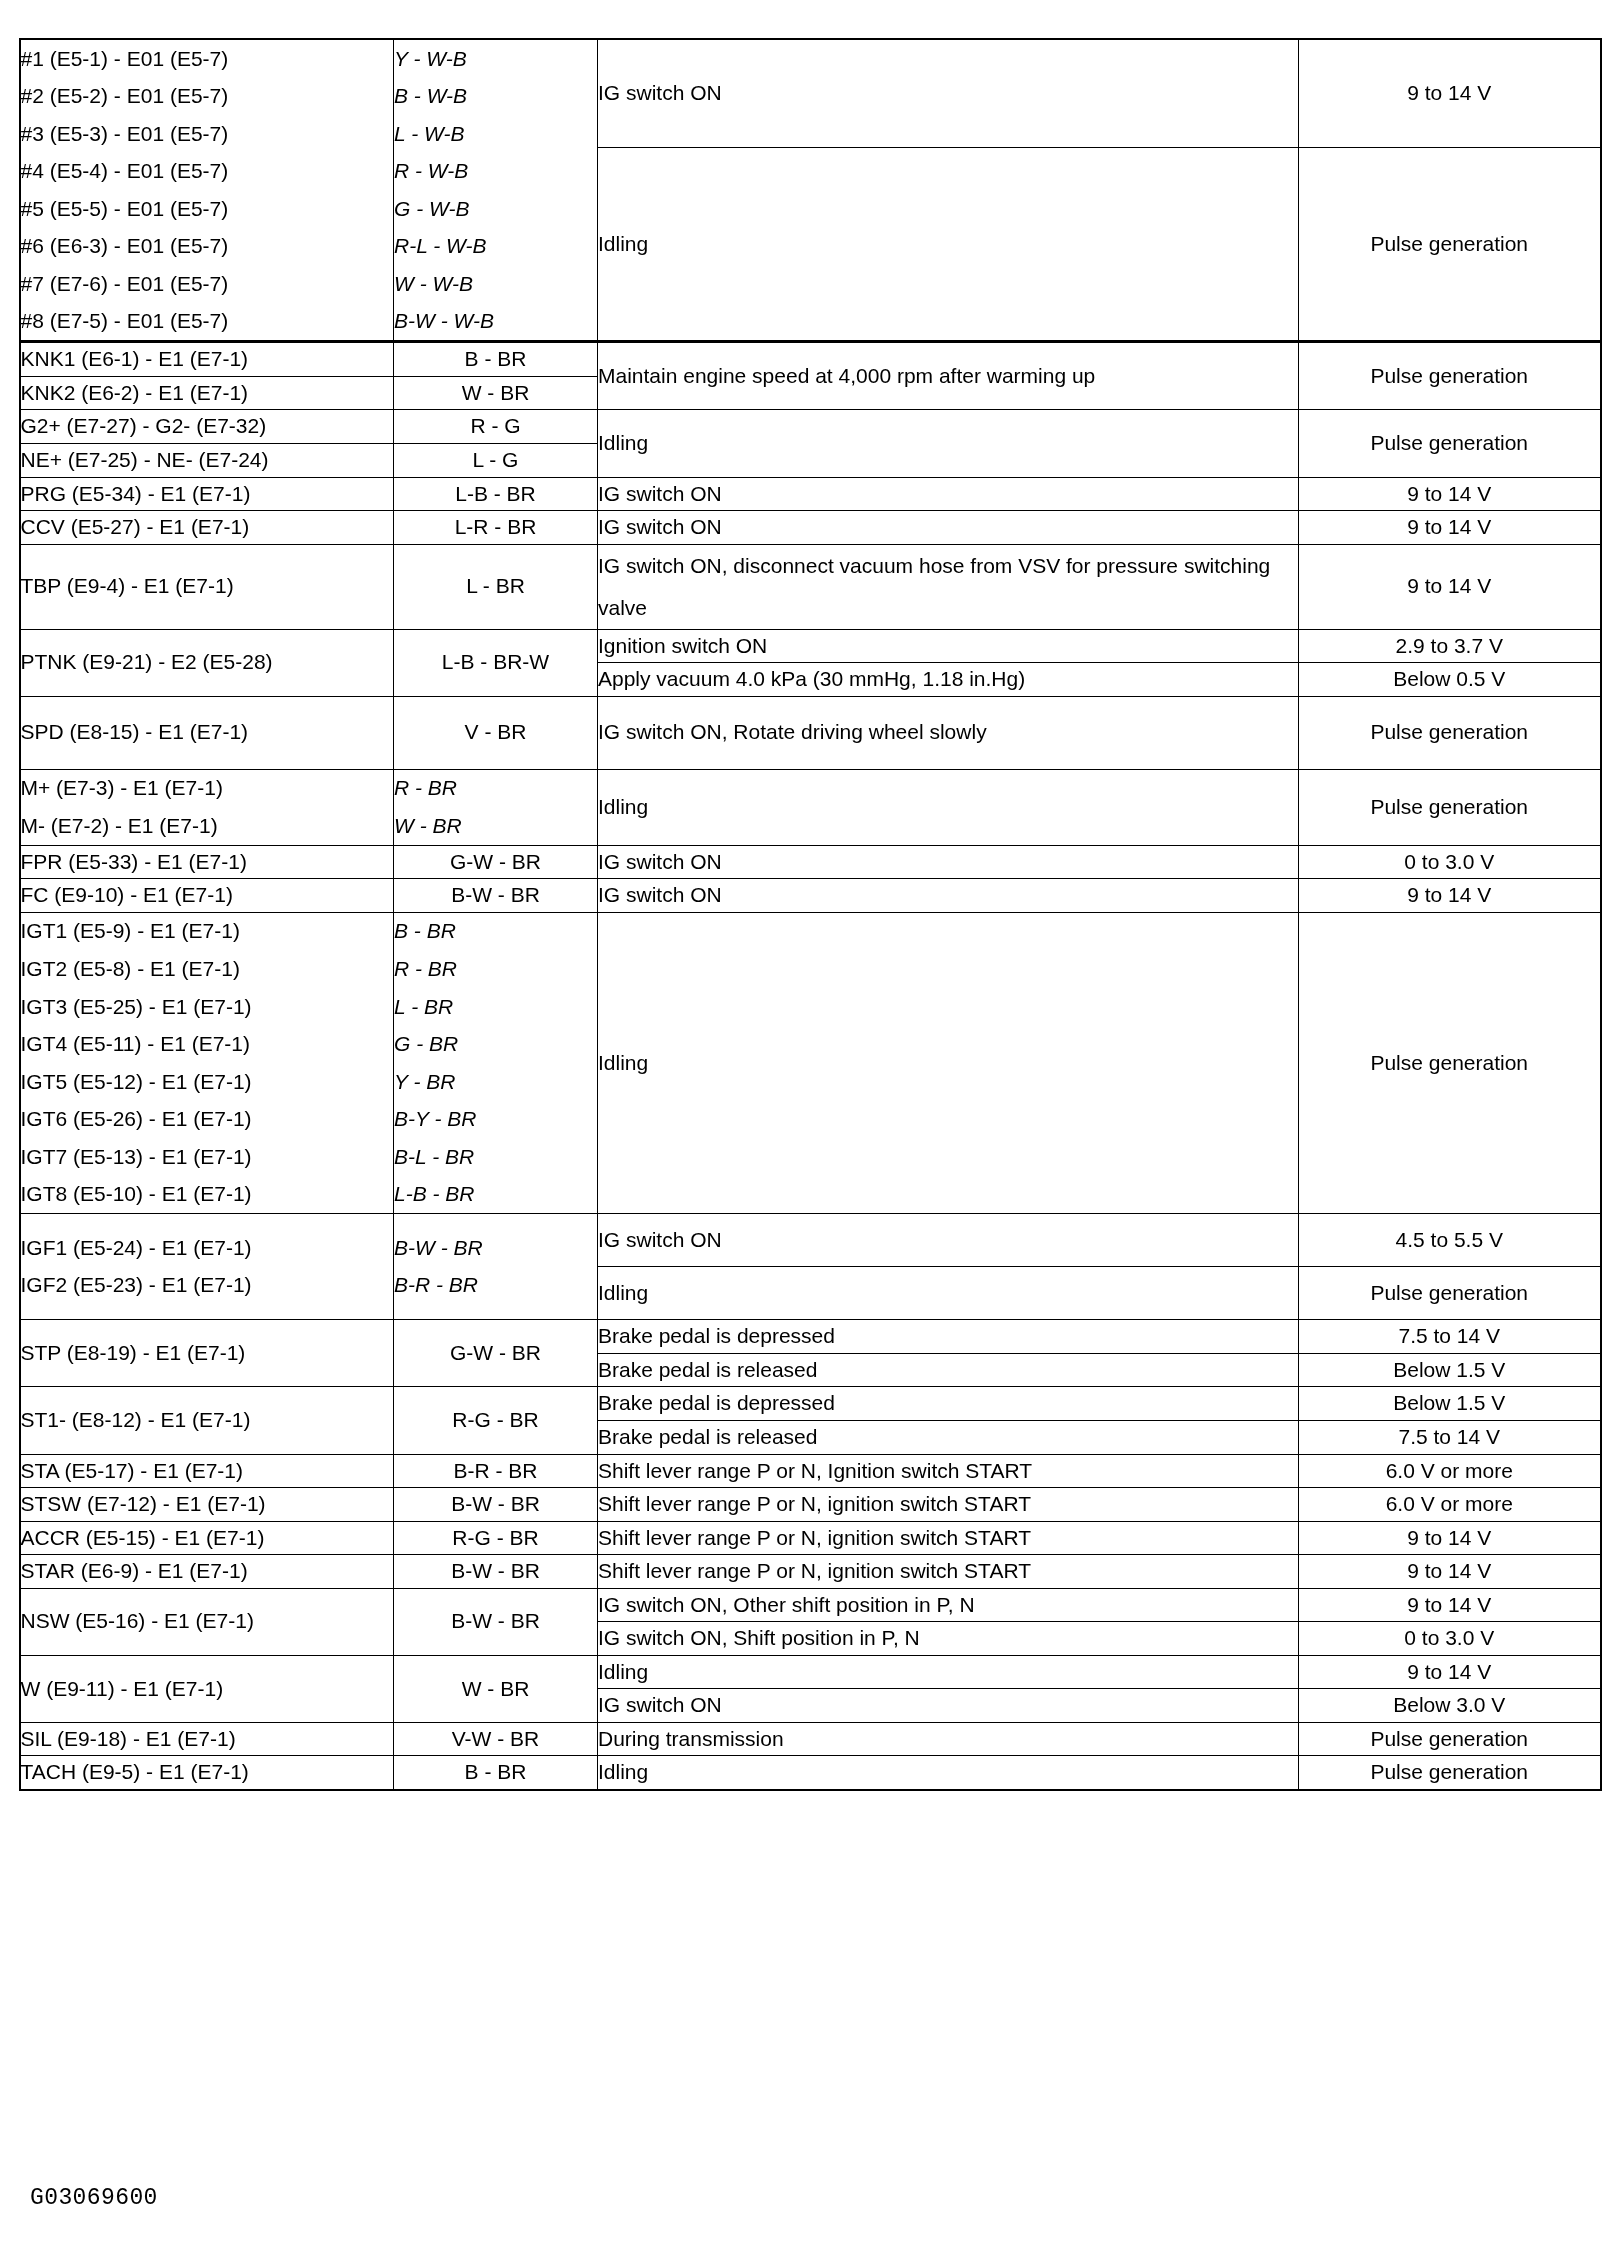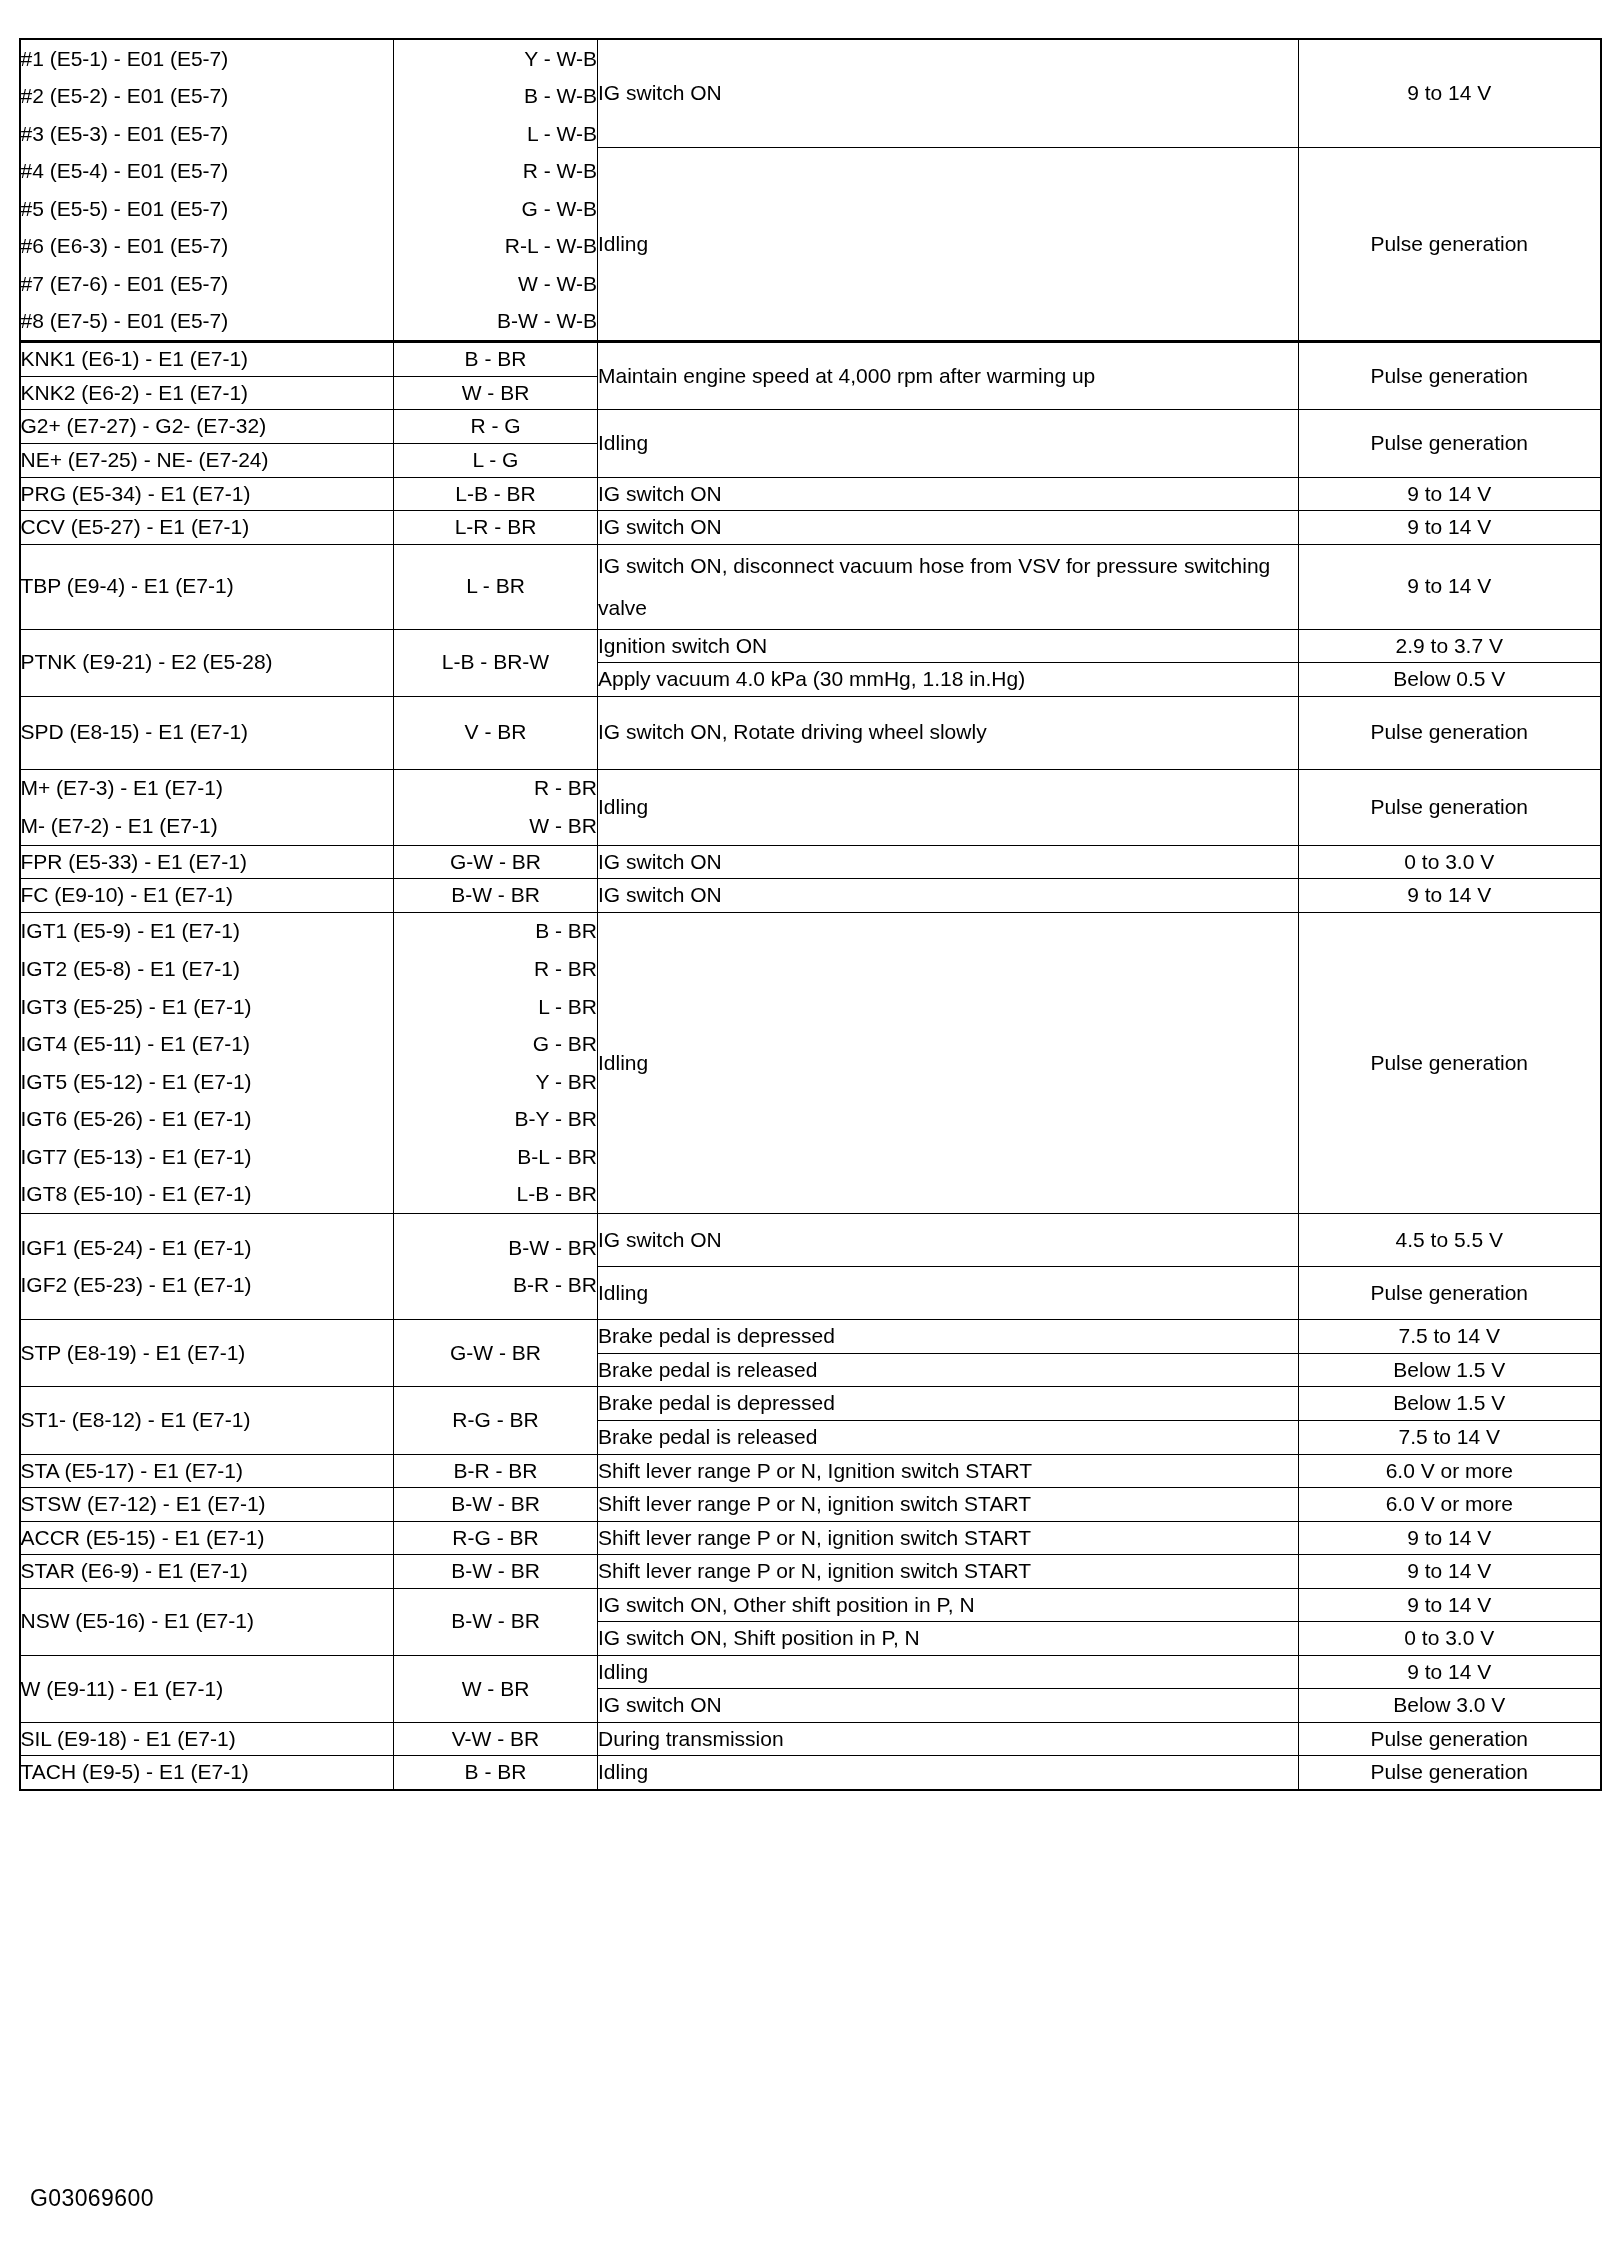--- a/index.html
+++ b/index.html
@@ -73,34 +73,34 @@
   }
   .lines {
     display: block;
   }
   .lines .ln {
     display: block;
     white-space: nowrap;
     padding: 2.5px 0;
   }
   .term .lines .ln { text-align: left; }
-  .wire .lines .ln { text-align: right; }
+  .wire .lines .ln { text-align: left; font-style: italic; }
 
   
   tr.group-top > td {
     border-top: 3.4px solid #000;
   }
   td.heavy-bottom { border-bottom: 3.4px solid #000; margin-top: 16px; }
 
   .figure-id {
     position: absolute;
     left: 30px;
     top: 2177px;
     font-size: 23px;
-    font-family: Liberation Sans, sans-serif;
+    font-family: Liberation Mono, monospace;
     color: #000;
     letter-spacing: 0.4px;
   }
 </style>
 </head>
 <body>
 
 <div class="page">
 
   <div class="table-wrap">

